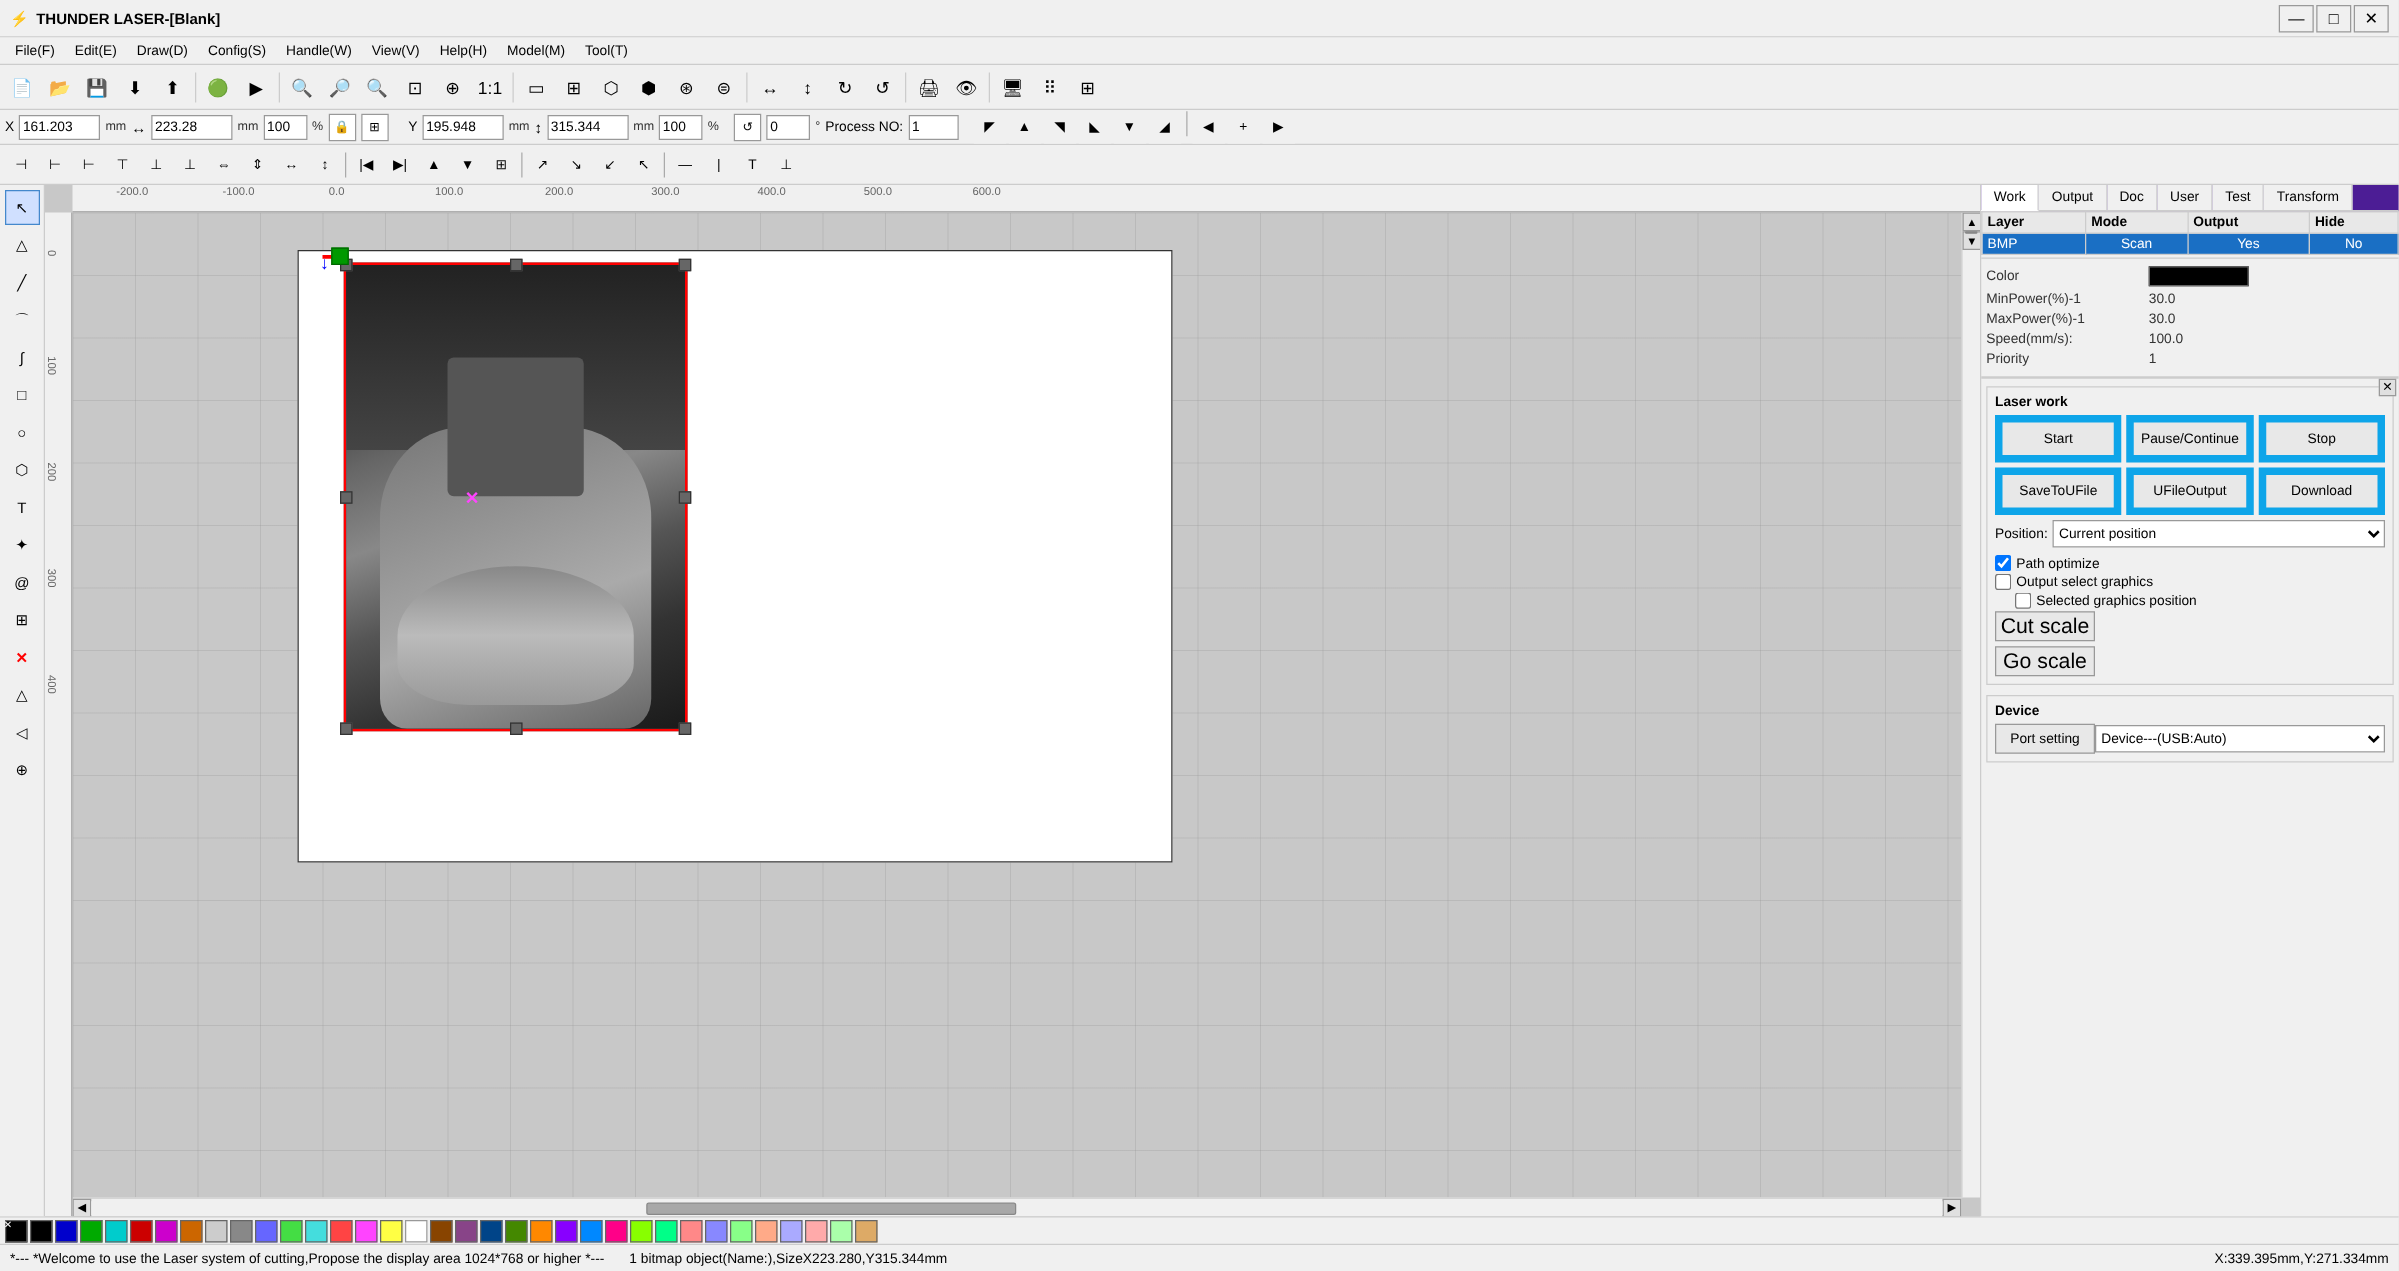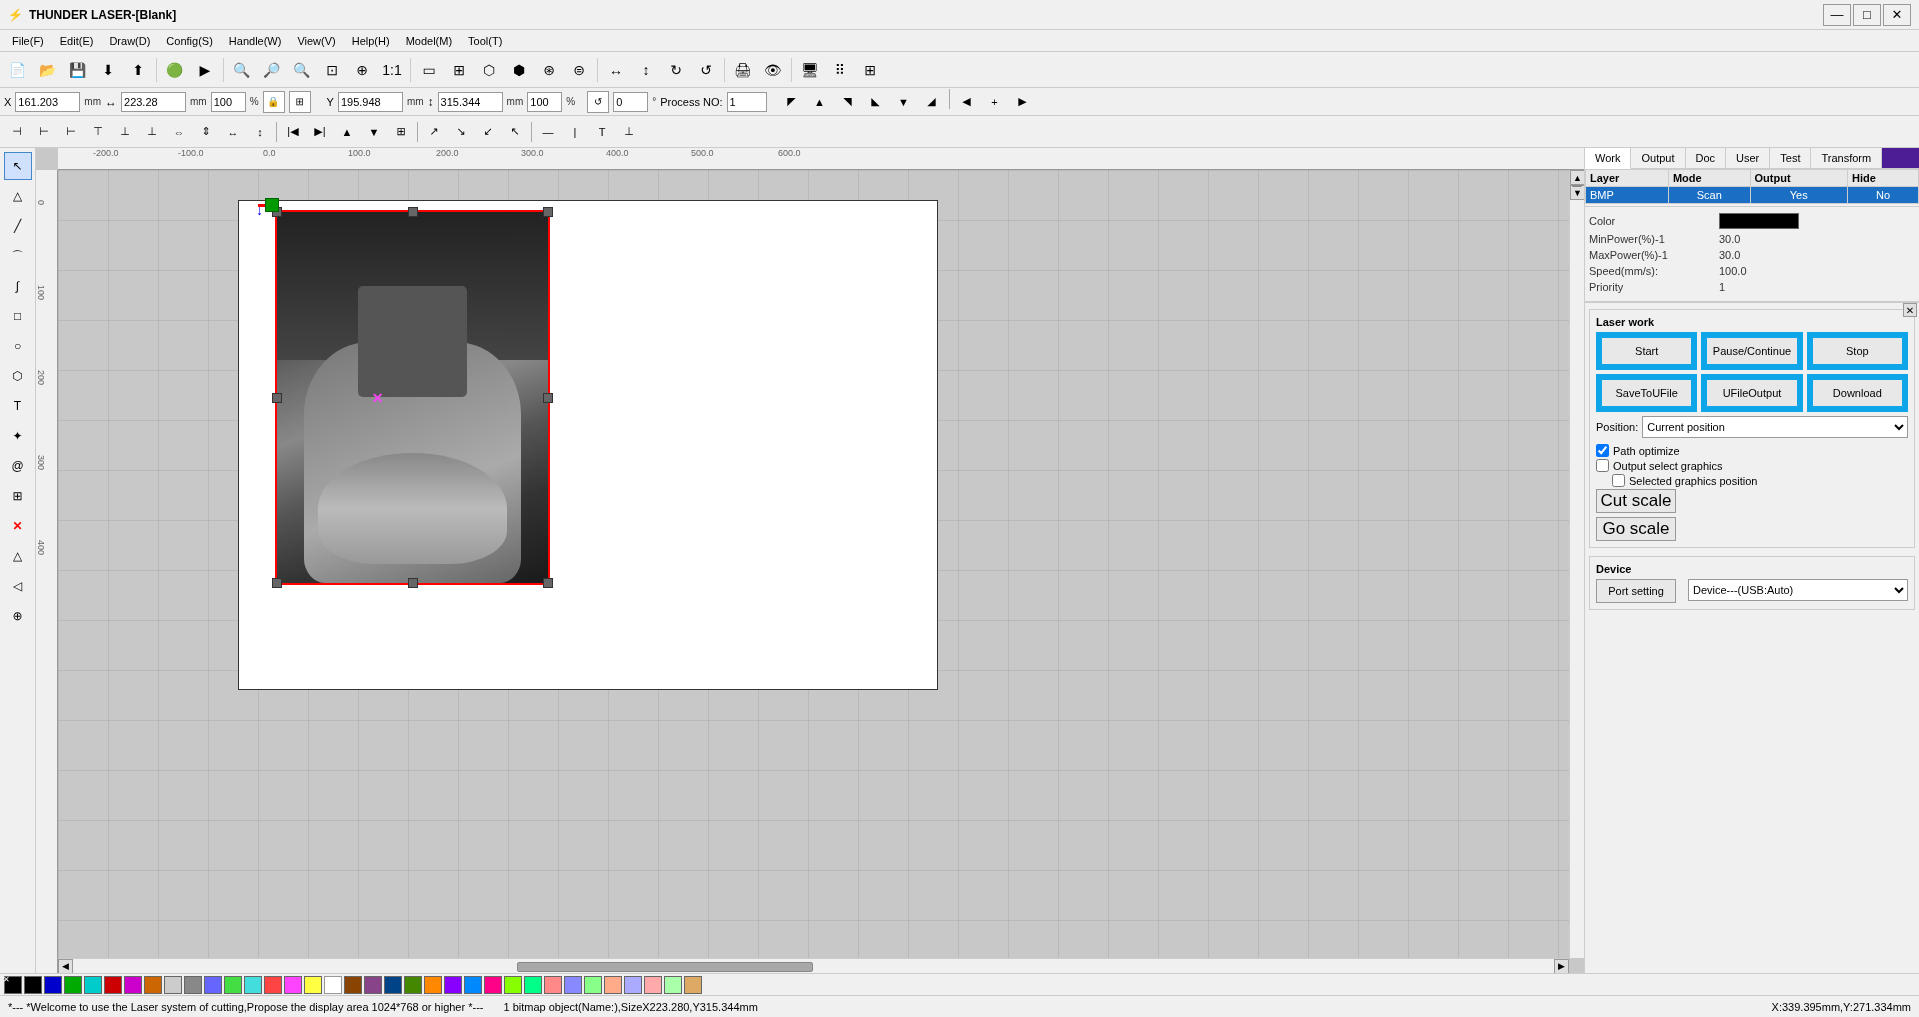--- a/index.html
+++ b/index.html
@@ -99,21 +99,21 @@
     
     .pos-row { display: flex; align-items: center; gap: 4px; margin: 4px 0; font-size: 11px; }
     .pos-select { flex: 1; height: 22px; border: 1px solid #999; font-size: 11px; background: white; }
     
     
     .check-row { display: flex; align-items: center; gap: 4px; margin: 2px 0; font-size: 11px; }
     .scale-btn { width: 80px; height: 24px; background: #e8e8e8; border: 1px solid #999; cursor: pointer; font-size: 17px; }
     
     
     #device-panel { padding: 6px; background: #f0f0f0; border: 1px solid #ccc; margin: 4px; }
-    .device-row { display: flex; gap: 12px; }
+    .device-row { display: flex; gap: 0; align-items: center; }
     .device-select { flex: 1; height: 22px; border: 1px solid #999; font-size: 11px; background: white; }
     .port-btn { width: 80px; height: 24px; background: #e8e8e8; border: 1px solid #999; cursor: pointer; font-size: 11px; }
     
     
     #status-bar { height: 22px; background: #f0f0f0; border-top: 1px solid #ccc; display: flex; align-items: center; padding: 0 8px; font-size: 11px; gap: 20px; }
     
     
     #color-palette { height: 22px; background: #f0f0f0; border-top: 1px solid #ccc; display: flex; align-items: center; padding: 0 4px; gap: 2px; }
     .palette-color { width: 18px; height: 18px; border: 1px solid #666; cursor: pointer; flex-shrink: 0; }
     

